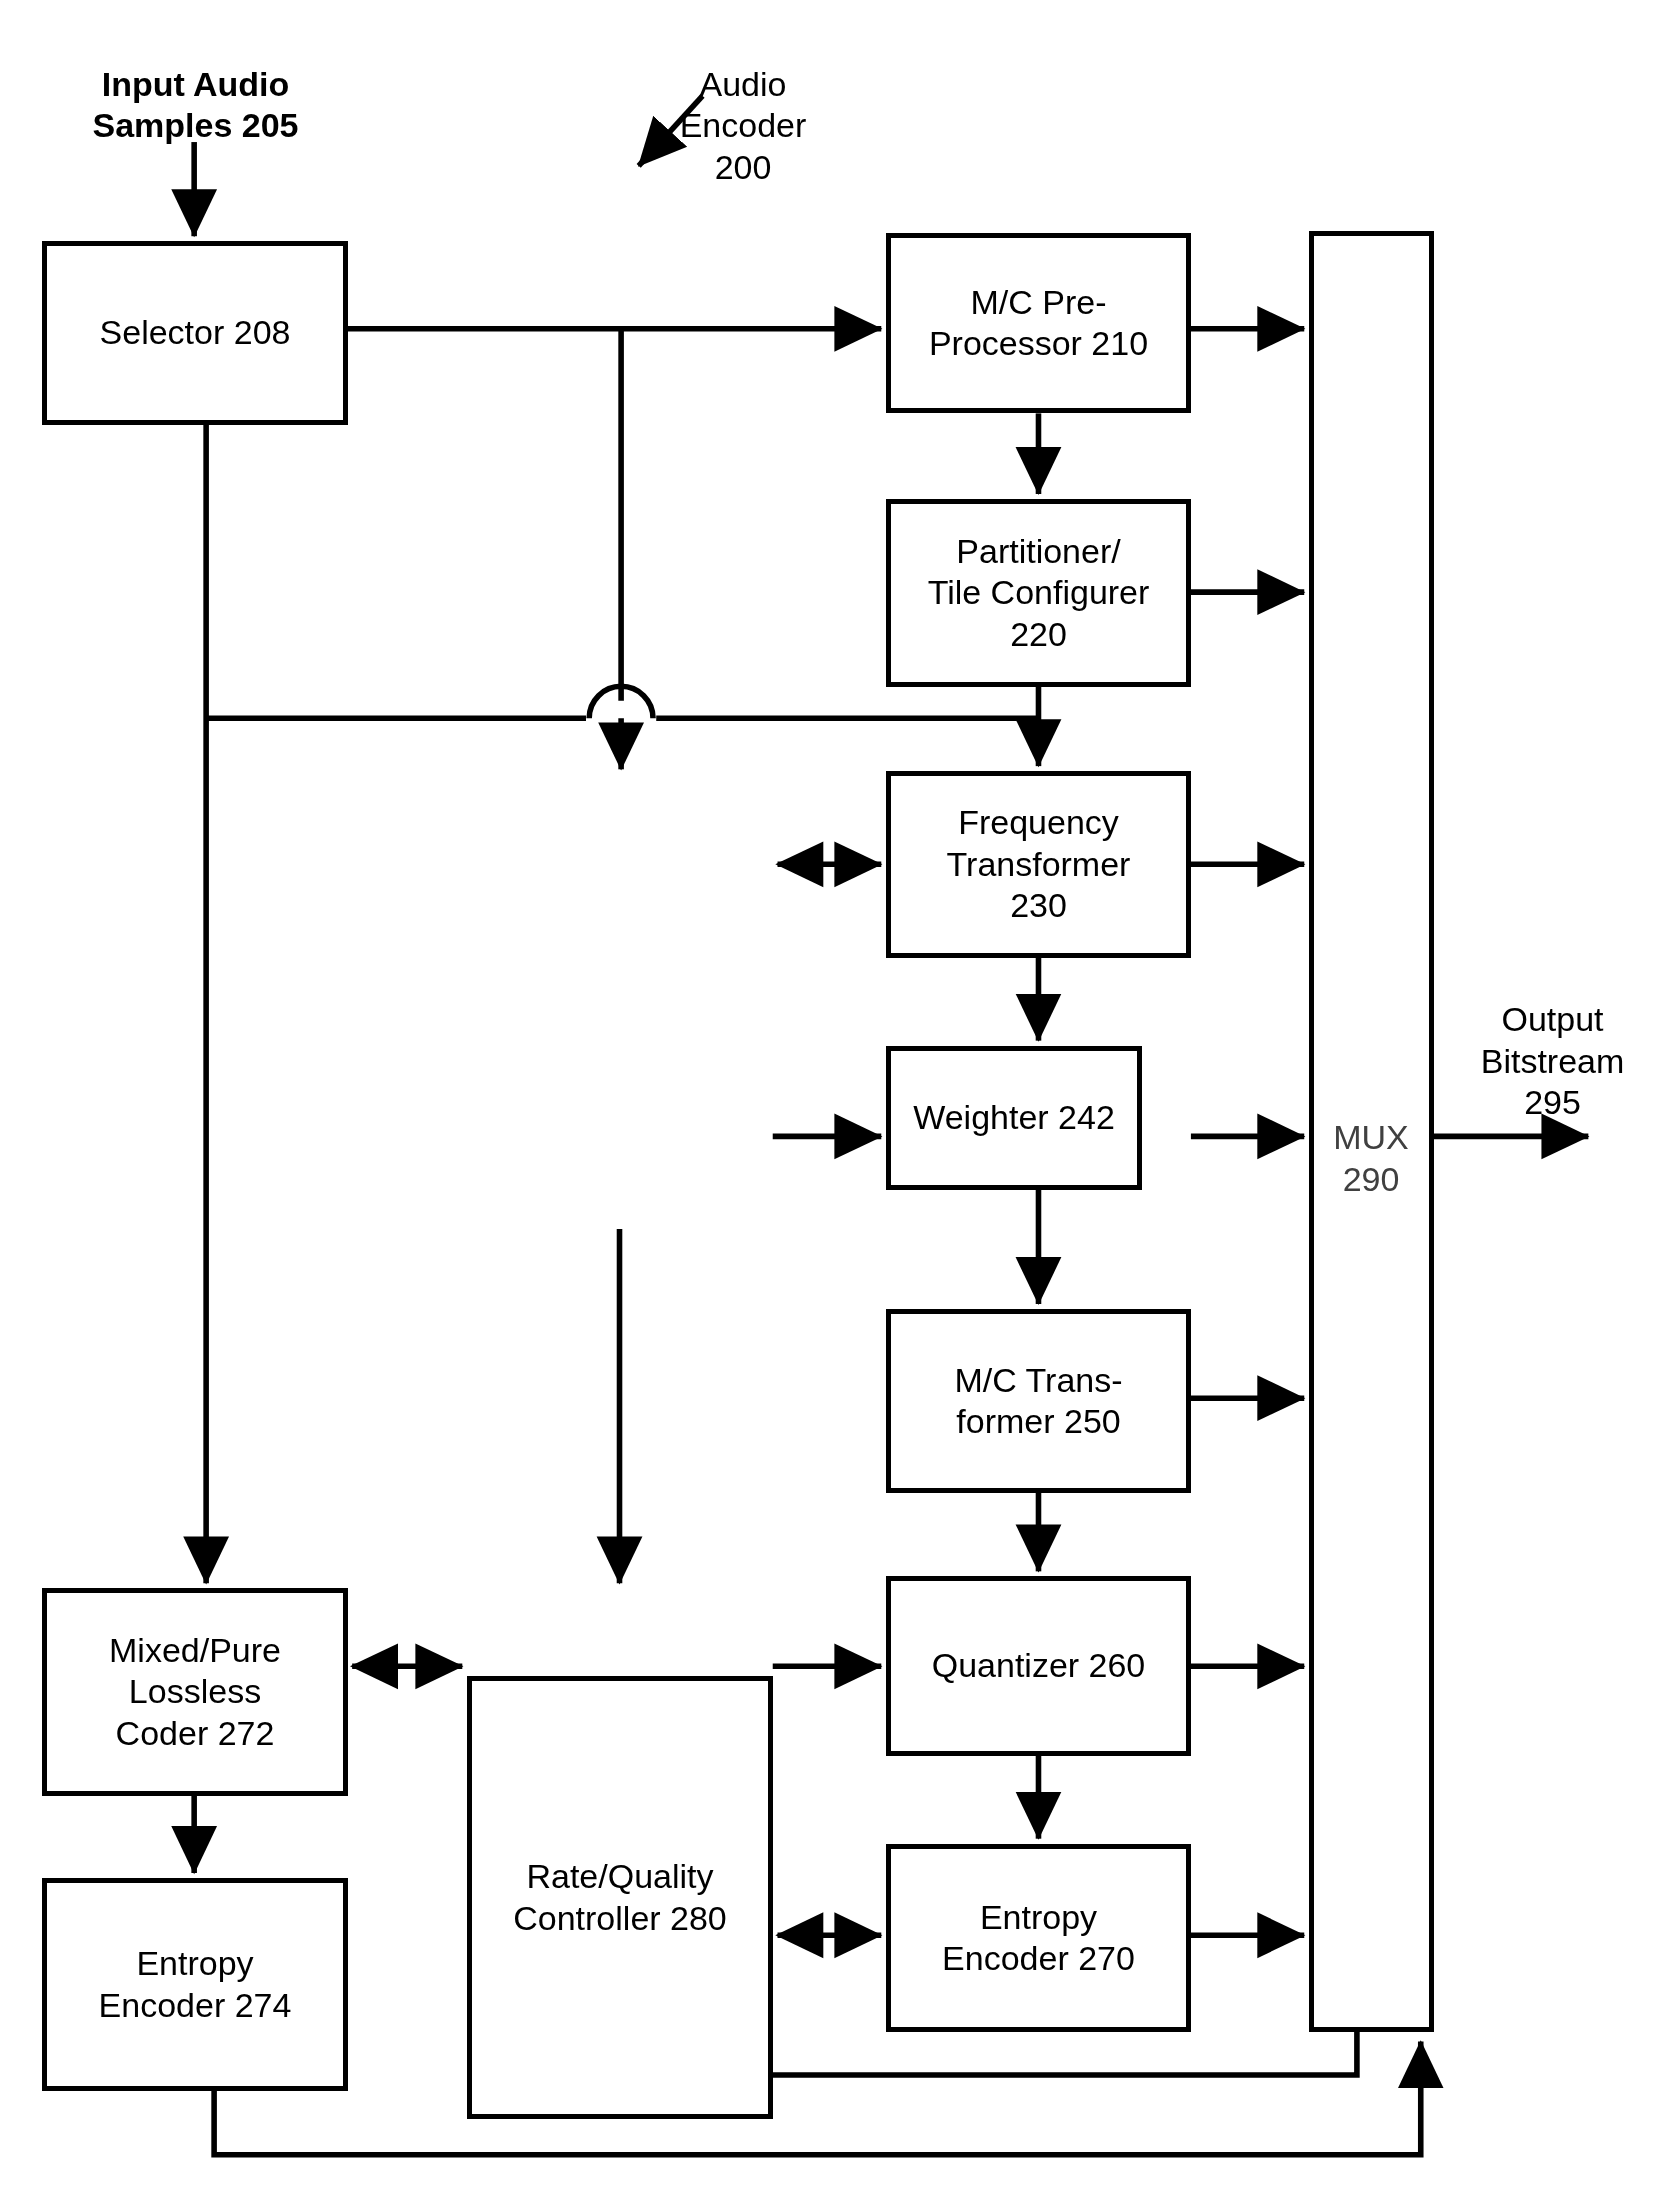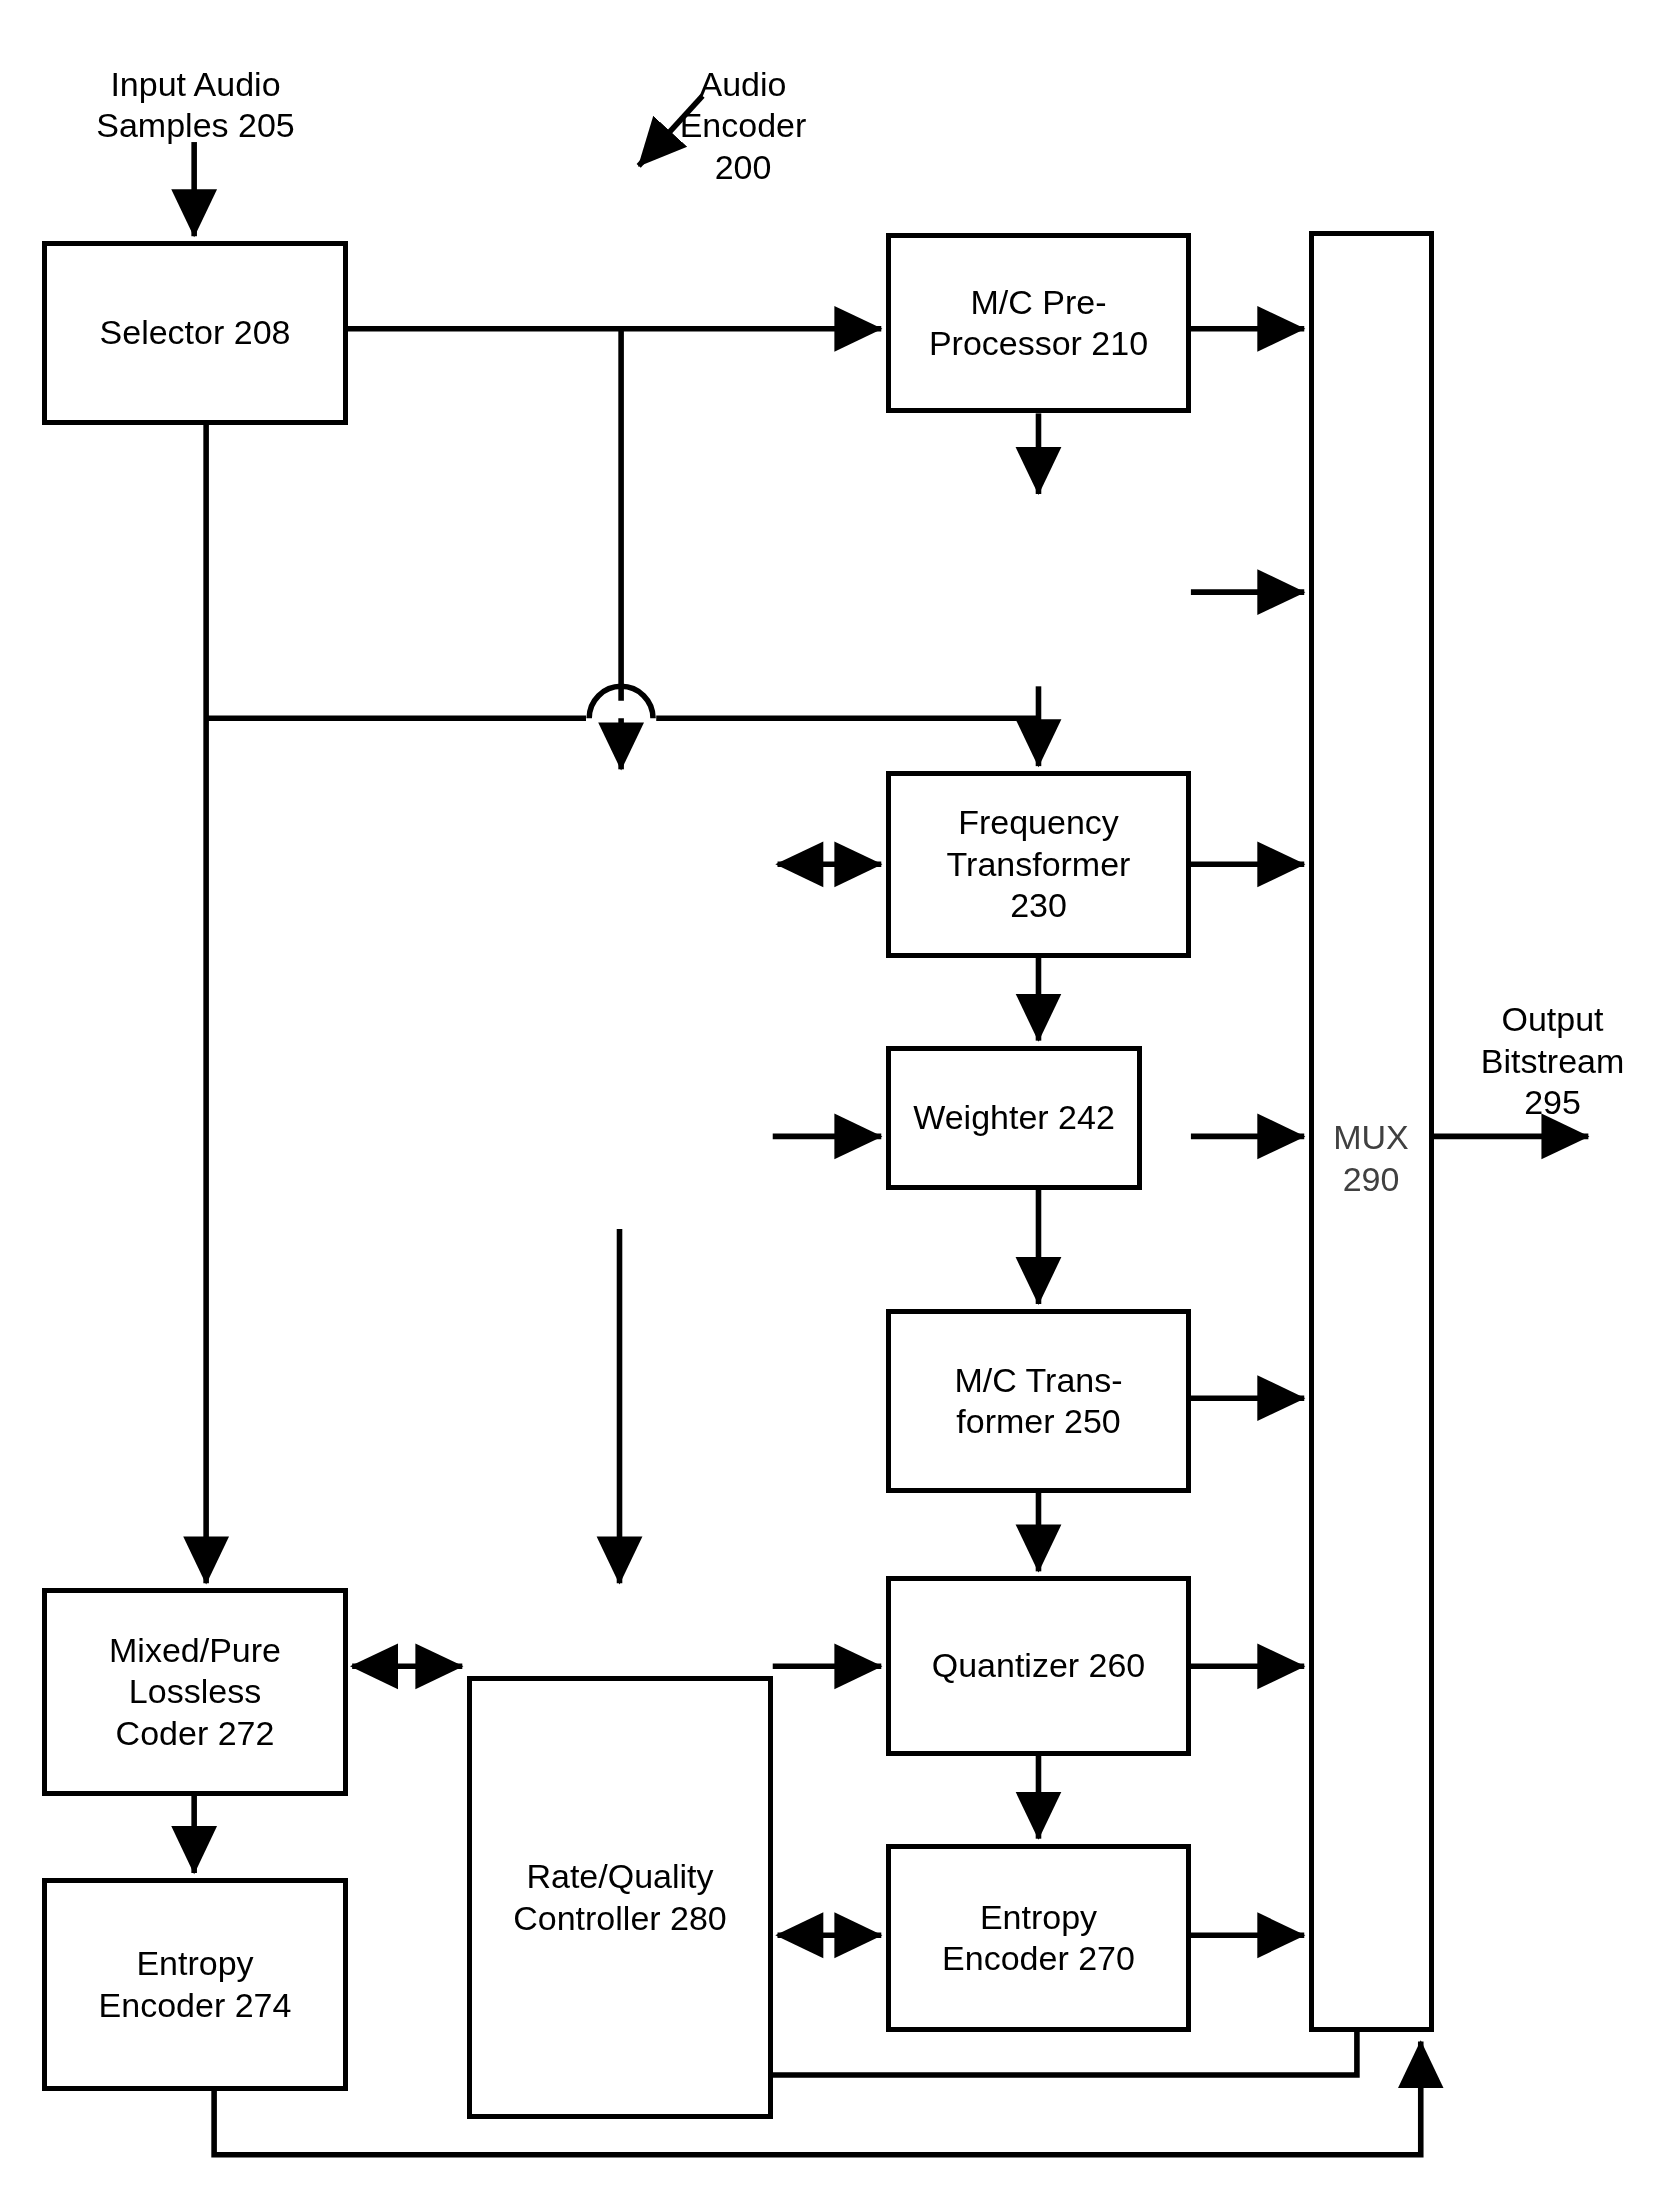--- a/index.html
+++ b/index.html
@@ -133,21 +133,21 @@
 
       <line x1="1796" y1="1424" x2="1990" y2="1424" marker-end="url(#ah)"></line>
 
       <path d="M 1700 2545 L 1700 2600 L 800 2600 L 800 2558" marker-end="url(#ah)"></path>
 
       <path d="M 268 2620 L 268 2700 L 1780 2700 L 1780 2558" marker-end="url(#ah)"></path>
 
     </g>
   </svg>
 
-  <div class="lbl" style="left:48px; top:22.3px; width:295px;">
+  <div class="lbl" style="left:48px; top:22.3px; width:295px;font-weight:bold;">
     <span>Input Audio
 Samples 205</span>
   </div>
 
   <div class="lbl" style="left:639px; top:22.3px; width:208px;">
     <span>Audio
 Encoder
 200</span>
   </div>
 
@@ -159,20 +159,25 @@
 
   <div class="blk" style="left:42px; top:241px; width:306px; height:184px;">
     <span>Selector 208</span>
   </div>
 
   <div class="blk" style="left:886px; top:233px; width:305px; height:180px;">
     <span>M/C Pre-
 Processor 210</span>
   </div>
 
+  <div class="blk" style="left:886px; top:499px; width:305px; height:188px;">
+    <span>Partitioner/
+Tile Configurer
+220</span>
+  </div>
 
   <div class="blk" style="left:886px; top:771px; width:305px; height:187px;">
     <span>Frequency
 Transformer
 230</span>
   </div>
 
 
   <div class="blk" style="left:886px; top:1046px; width:256px; height:144px;">
     <span>Weighter 242</span>

